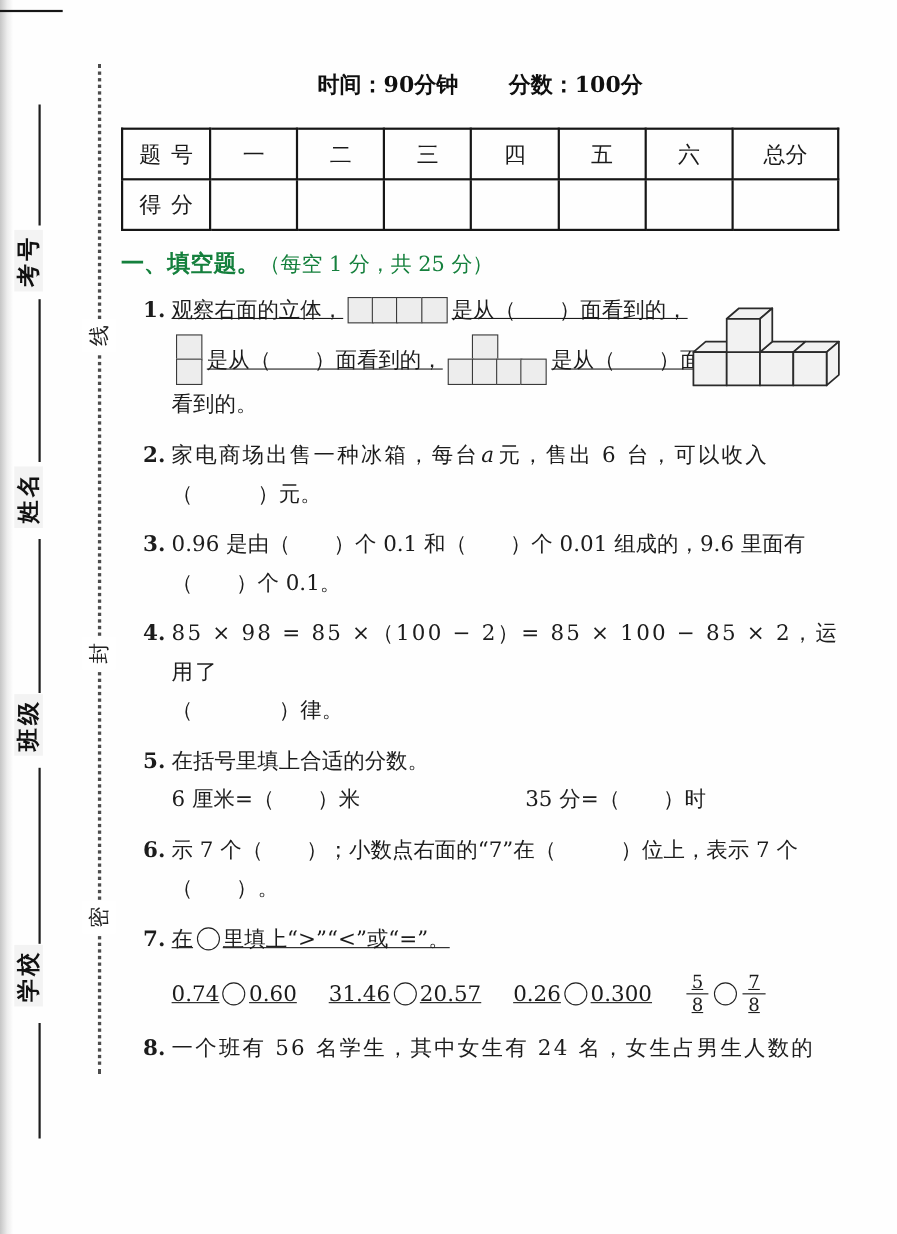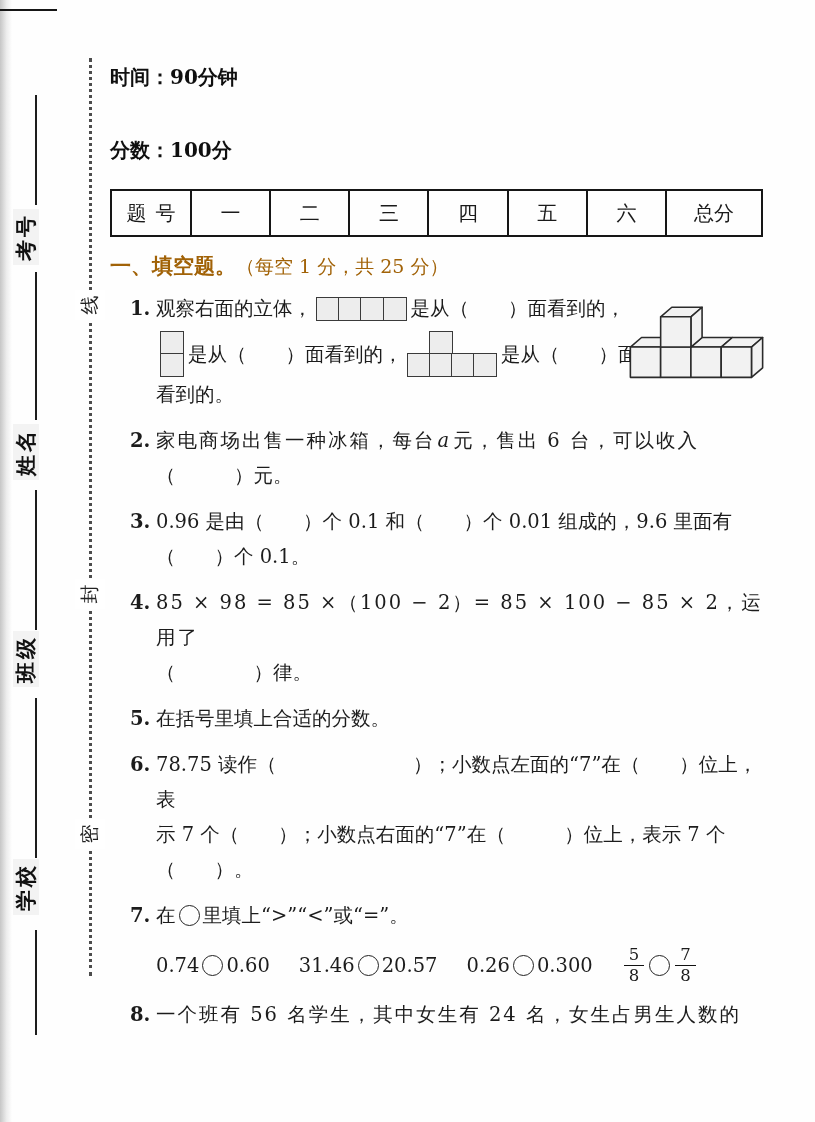--- a/index.html
+++ b/index.html
@@ -49,42 +49,42 @@
   .sc-mi{top:819px;}
 
   
   .content{position:absolute;left:110px;top:44px;width:653px;}
   h1.title{
     margin:0;text-align:center;
     font-size:31px;font-weight:900;letter-spacing:1px;color:#0d0d0d;
   }
   .subtitle{
     margin-top:20px;display:flex;justify-content:center;gap:46px;
-    font-size:20px;font-weight:bold;color:#0f0f0f;flex-direction:column;
+    font-size:20px;font-weight:bold;color:#0f0f0f;
   }
 
   table.score{
     margin-top:25px;width:100%;border-collapse:collapse;table-layout:fixed;
   }
   table.score td{
     border:2px solid #161616;height:42px;text-align:center;
     font-size:20px;color:#1a1a1a;
   }
   table.score td.lbl{letter-spacing:0.45em;text-indent:0.45em;}
   table.score col.c-first{width:80px;}
   table.score col.c-last{width:96px;}
 
-  .section-head{margin-top:15px;font-size:20px;color:#a16207;}
+  .section-head{margin-top:15px;font-size:20px;color:#15803d;}
   .sec-title{font-weight:bold;font-size:21px;}
   .sec-note{font-size:19px;}
 
   .questions{margin-top:4px;font-size:19.5px;line-height:35px;color:#1c1c1c;}
   .q{position:relative;padding-left:46px;margin-top:11px;}
   .qno{position:absolute;left:20px;top:0;font-weight:bold;}
-  .qline{display:flex;align-items:center;white-space:nowrap;}
+  .qline{display:flex;align-items:center;white-space:nowrap;text-decoration:underline;}
   .sp{letter-spacing:2px;}
   .vara{font-style:italic;padding:0 2px;}
 
   
   .cell{width:24px;height:24px;background:#ededed;border:1.8px solid #3a3a3a;box-sizing:border-box;flex:none;}
   .shape{display:inline-flex;flex:none;margin:0 4px;}
   .row4{flex-direction:row;}
   .row4 .cell + .cell{margin-left:-1.8px;}
   .v2{flex-direction:column;}
   .v2 .cell + .cell{margin-top:-1.8px;}
@@ -99,21 +99,21 @@
   
   .q5-vals{display:flex;}
   .q5-right{margin-left:150px;}
 
   
   .circle{
     display:inline-block;width:21px;height:21px;border:1.8px solid #222;
     border-radius:50%;vertical-align:-4px;margin:0 3px;flex:none;box-sizing:border-box;
   }
   .cmp-row{display:flex;align-items:center;margin-top:12px;white-space:nowrap;}
-  .cmp-row1{gap:29px;}
+  .cmp-row1{gap:29px;text-decoration:underline;}
   .cmp-row2{gap:92px;margin-top:16px;}
   .cmp{display:inline-flex;align-items:center;}
   .frac{display:inline-flex;flex-direction:column;align-items:center;line-height:20px;font-size:16.5px;margin:0 2px;}
   .frac .num{border-bottom:1.8px solid #111;padding:0 5px;}
 </style>
 </head>
 <body>
 
 <div class="page">
   <div class="topline"></div>
@@ -154,20 +154,30 @@
       <tbody>
           <tr>
         <td class="lbl">题号</td>
         <td>一</td>
         <td>二</td>
         <td>三</td>
         <td>四</td>
         <td>五</td>
         <td>六</td>
         <td>总分</td>
+      </tr>
+      <tr>
+        <td class="lbl">得分</td>
+        <td></td>
+        <td></td>
+        <td></td>
+        <td></td>
+        <td></td>
+        <td></td>
+        <td></td>
       </tr>
     </tbody>
       </table>
 
     <div class="section-head">
       <span class="sec-title">一、填空题。</span><span class="sec-note">（每空 1 分，共 25 分）</span>
     </div>
 
     <div class="questions">
 
@@ -238,25 +248,28 @@
 
       <div class="q">
         <span class="qno">4.</span>
         <div class="sp">85 × 98 = 85 ×（100 − 2）= 85 × 100 − 85 × 2，运用了</div>
         <div>（　　　　）律。</div>
       </div>
 
       <div class="q">
         <span class="qno">5.</span>
         <div>在括号里填上合适的分数。</div>
+        <div class="q5-vals">
+          <span>6 厘米=（　　）米</span>
+          <span class="q5-right">35 分=（　　）时</span>
+        </div>
       </div>
 
       <div class="q">
         <span class="qno">6.</span>
-        <div>78.75 读作（　　　　　　　）；小数点左面的“7”在（　　）位上，表</div>
         <div>示 7 个（　　）；小数点右面的“7”在（　　　）位上，表示 7 个</div>
         <div>（　　）。</div>
       </div>
 
       <div class="q">
         <span class="qno">7.</span>
         <div class="qline">
           <span>在</span>
             <span class="circle"></span>
             <span>里填上“&gt;”“&lt;”或“=”。</span>

